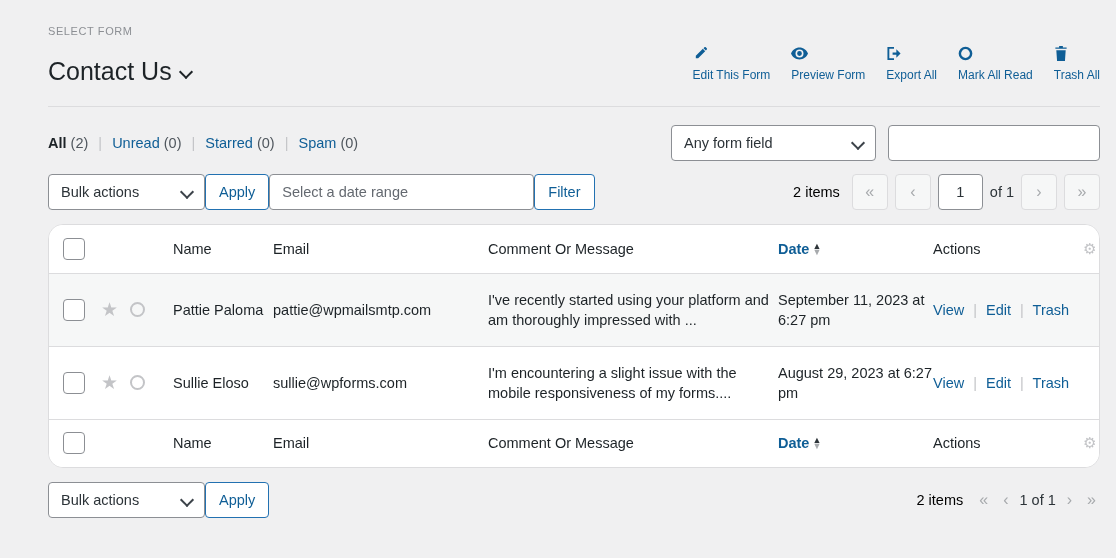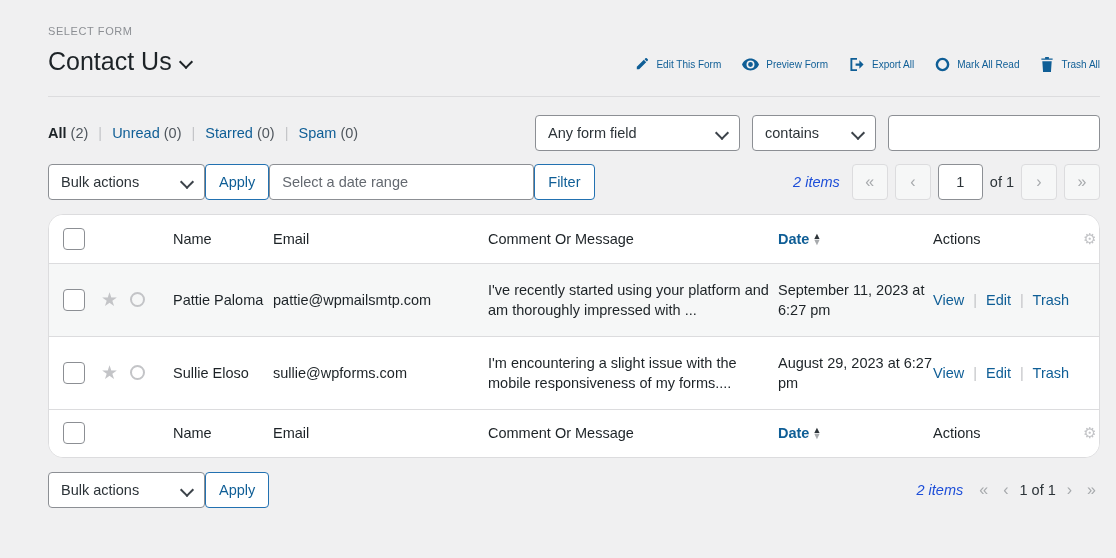--- a/index.html
+++ b/index.html
@@ -58,27 +58,27 @@
   }
 
   .actions-bar {
     display: flex;
     align-items: center;
     gap: 21px;
     padding-bottom: 4px;
   }
   .action-link {
     display: inline-flex;
-    align-items: center;
     gap: 7px;
     color: #0f5e96;
-    font-size: 10px;
+    font-size: 12px;
     text-decoration: none;
     cursor: pointer;
     white-space: nowrap;
+    flex-direction: column;
   }
   .action-link svg { display: block; }
 
   .divider {
     height: 1px;
     background: #dcdcde;
     margin-top: 20px;
   }
 
   
@@ -174,21 +174,21 @@
   }
   .date-range::placeholder { color: #646970; opacity: 1; }
 
   .pagination {
     display: flex;
     align-items: center;
     gap: 7px;
     font-size: 14.5px;
     color: #2c3338;
   }
-  .items-count { margin-right: 5px; color: #1d4ed8; font-style: italic; }
+  .items-count { margin-right: 5px; color: #000000; }
   .pbtn {
     width: 36px; height: 36px;
     border: 1px solid #dcdcde;
     background: #f6f7f7;
     border-radius: 4px;
     color: #a7aaad;
     font-size: 16px;
     display: flex;
     align-items: center;
     justify-content: center;
@@ -375,25 +375,20 @@
       <a>Spam</a>
       <span class="count">(0)</span>
     </div>
 
     <div class="search-group">
       <span class="sel-wrap">
         <select class="sel sel-any">
           <option>Any form field</option>
         </select>
       </span>
-      <span class="sel-wrap">
-        <select class="sel sel-contains">
-          <option>contains</option>
-        </select>
-      </span>
       <input class="txt" type="text" placeholder="" style="">
     </div>
   </div>
 
   <div class="bulk-row">
     <div class="bulk-left">
       <span class="sel-wrap">
         <select class="sel sel-bulk">
           <option>Bulk actions</option>
         </select>

